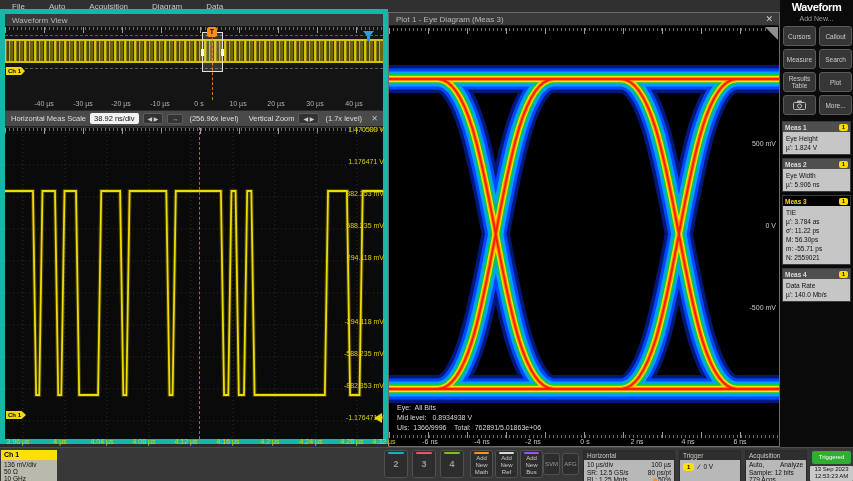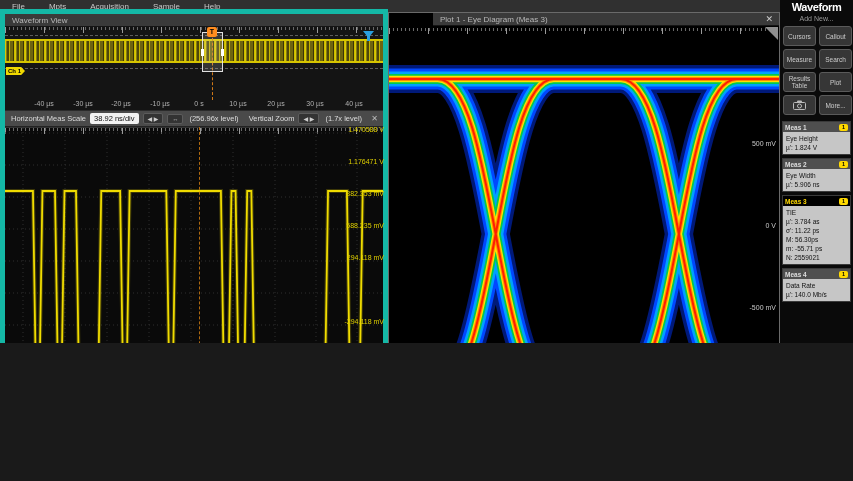--- a/index.html
+++ b/index.html
@@ -1,17 +1,17 @@
 <!DOCTYPE html>
 <html><head>
 <meta charset="utf-8">
 <style>
   html,body{margin:0;padding:0;background:#1a1a1a;}
   *{box-sizing:border-box;font-family:"Liberation Sans",sans-serif;}
-  #app{position:relative;width:853px;height:343px;background:#2b2b2b;overflow:hidden;}
+  #app{position:relative;width:853px;height:481px;background:#2b2b2b;overflow:hidden;}
   .abs{position:absolute;}
 
   
   #menubar{position:absolute;left:0;top:0;width:780px;height:12px;background:#303030;display:flex;align-items:center;}
   #menubar .mi{font-size:8px;color:#c8c8c8;padding:0 12px;cursor:default;}
 
   
   #wave-pane{position:absolute;left:0;top:9px;width:388px;height:435px;background:#6d28d9;border:5px solid #14b8a6;overflow:hidden;}
   .titlebar{height:13px;background:#3a3a3a;color:#b8b8b8;font-size:8px;line-height:13px;padding-left:7px;border-bottom:1px solid #141414;}
   #overview{position:absolute;left:0;top:13px;width:100%;height:83px;background:#141414;}
@@ -38,21 +38,21 @@
   
   #mainplot{position:absolute;left:0;top:113px;width:100%;height:312px;background:#0a0a0a;border-top:1px solid #333;}
   #exp-line{position:absolute;left:194px;top:113px;height:312px;border-left:1px dashed #b06a10;}
   .ylab{position:absolute;transform:translateX(-100%);font-size:7px;color:#e0d000;white-space:nowrap;}
   .xlab{position:absolute;transform:translateX(-50%);font-size:7px;color:#e0d000;white-space:nowrap;}
   #ch-flag{position:absolute;left:1px;top:283px;background:#f0d800;color:#000;font-size:6px;font-weight:bold;padding:1px 5px 1px 2px;clip-path:polygon(0 0,78% 0,100% 50%,78% 100%,0 100%);}
   #trig-arrow{position:absolute;right:1px;top:285px;width:8px;height:10px;background:#f0d800;clip-path:polygon(100% 0,100% 100%,0 50%);}
 
   
   #eye-pane{position:absolute;left:388px;top:12px;width:392px;height:435px;background:#000;border:1px solid #6a6a6a;overflow:hidden;}
-  #eye-pane .titlebar{position:relative;margin-left:44px;}
+  #eye-pane .titlebar{position:relative;}
   .close-x{position:absolute;right:6px;top:0;color:#ccc;font-size:9px;line-height:13px;}
   #eye-corner{position:absolute;right:1px;top:14px;width:0;height:0;border-top:13px solid #8f8f8f;border-left:13px solid transparent;}
   .eyefoot{position:absolute;left:8px;font-size:7px;color:#d8d8d8;white-space:pre;}
   .eyelab{position:absolute;transform:translateX(-100%);font-size:7px;color:#c8c8c8;white-space:nowrap;}
   .exlab{position:absolute;transform:translateX(-50%);font-size:7px;color:#c8c8c8;white-space:nowrap;}
 
   
   #sidebar{position:absolute;left:780px;top:0;width:73px;height:447px;background:#0a0a0a;}
   #brand{text-align:center;color:#fff;font-size:11px;font-weight:bold;letter-spacing:-0.4px;padding-top:1px;}
   #addnew{text-align:center;color:#9a9a9a;font-size:7px;margin-top:2px;}
@@ -88,24 +88,24 @@
   #datetime{position:absolute;left:810px;top:18px;width:43px;height:15px;background:#c9c9c9;border-radius:1px;text-align:center;}
   #datetime div{font-size:6px;line-height:7px;color:#111;}
 </style>
 </head>
 <body>
 
 <div id="app">
 
   <div id="menubar">
       <div class="mi">File</div>
-      <div class="mi">Mpts</div>
+      <div class="mi">Auto</div>
       <div class="mi">Acquisition</div>
-      <div class="mi">Sample</div>
-      <div class="mi">Help</div>
+      <div class="mi">Diagram</div>
+      <div class="mi">Data</div>
     </div>
 
   <div id="wave-pane">
     <div class="titlebar">Waveform View</div>
 
     <div id="overview">
       <div class="hruler"></div>
       <div class="dashline" style="top:8px;"></div>
       <div id="ov-band"></div>
       <div class="dashline" style="top:41px;"></div>

